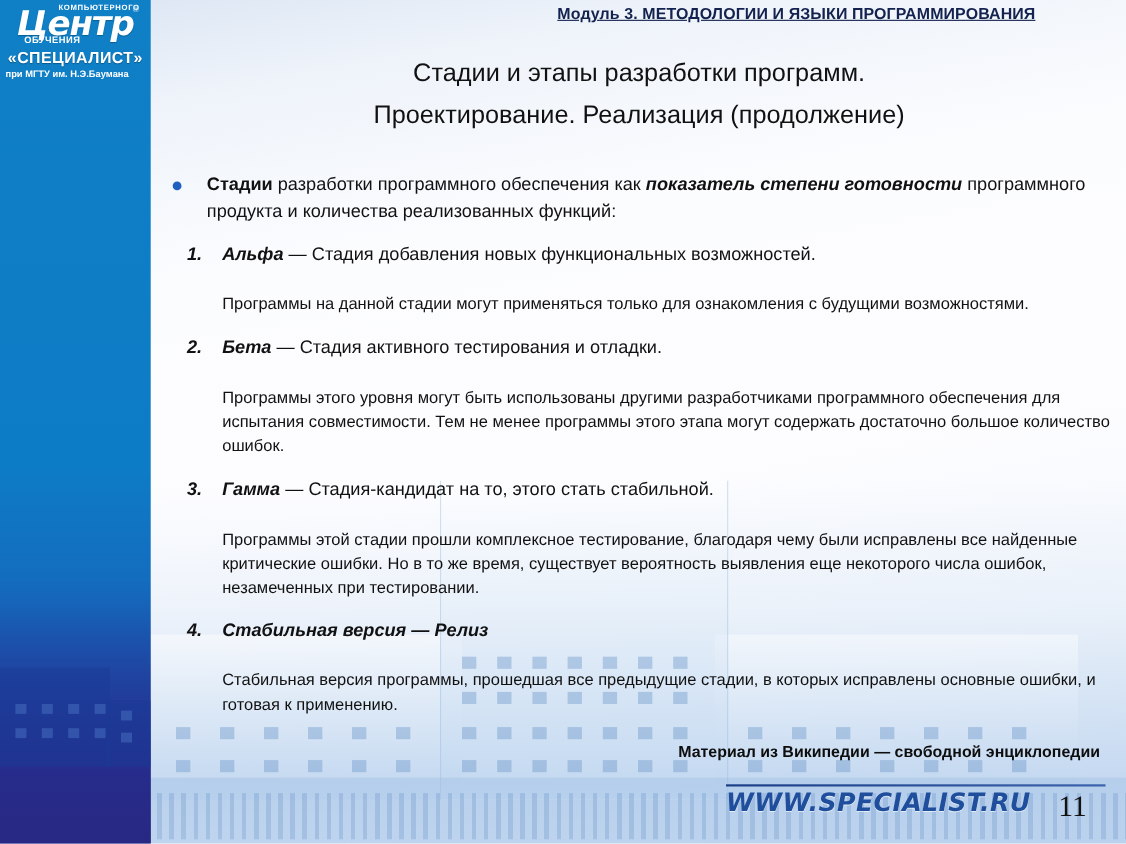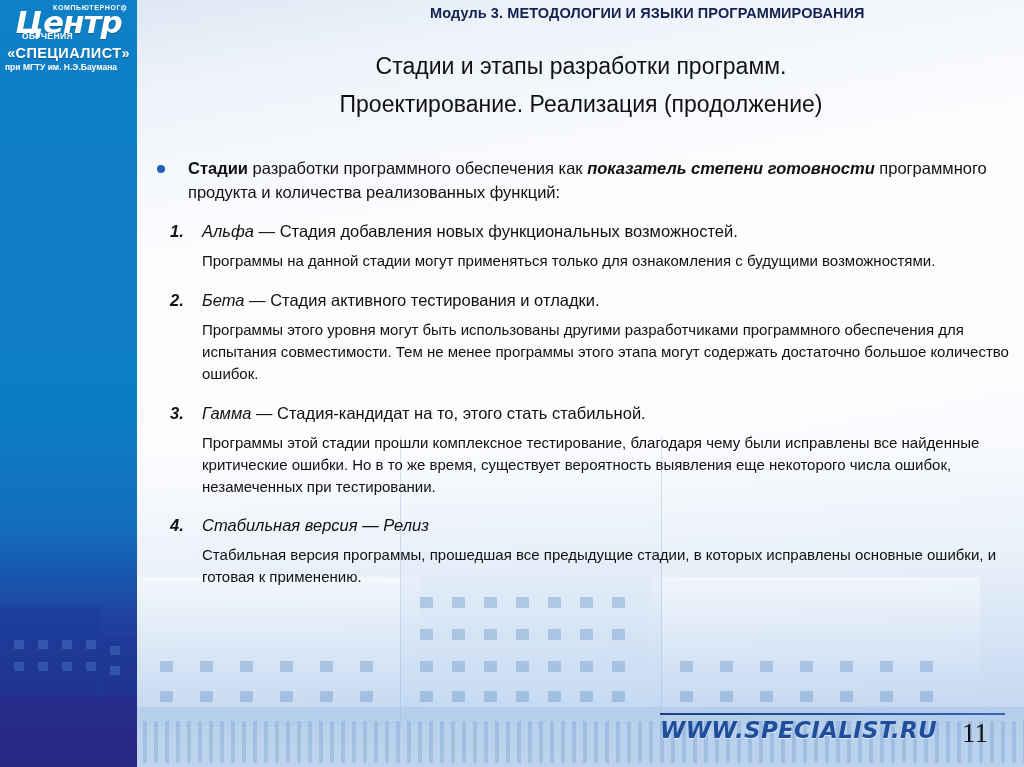--- a/index.html
+++ b/index.html
@@ -165,25 +165,26 @@
     left: 121px; top: 6px;
     font-size: 7px;
     color: #cfe6f8;
   }
 
   
   .module-header {
     position: absolute;
     left: 430px; top: 5px;
     width: 588px;
-    text-align: left;
+    text-align: center;
     font-size: 14.5px;
     font-weight: bold;
     color: #13224e;
     letter-spacing: 0.1px;
+    text-decoration: underline;
   }
 
   
   .title {
     position: absolute;
     left: 150px; top: 47px;
     width: 862px;
     text-align: center;
     font-size: 23px;
     line-height: 38px;
@@ -226,28 +227,28 @@
     line-height: 22px;
   }
   .stage-num {
     position: absolute;
     left: 22px; top: 0;
     font-weight: bold;
     font-style: italic;
     font-size: 16.5px;
   }
   .stage-name {
-    font-weight: normal;
+    font-weight: bold;
     font-style: italic;
   }
   .stage-desc {
     padding-left: 54px;
     font-size: 15px;
     line-height: 22px;
-    margin-top: 8px;
+    margin-top: 24px;
   }
   .stage-rest { font-weight: normal; font-style: normal; }
 
   .s1 { margin-top: 16px; }
   .s2 { margin-top: 17px; }
   .s3 { margin-top: 17px; }
   .s4 { margin-top: 16px; }
 
   
   .wiki-credit {
@@ -427,18 +428,19 @@
 
     <div class="stage s4">
       <div class="stage-head">
         <span class="stage-num">4.</span><span class="stage-name">Стабильная версия — Релиз</span>
       </div>
       <div class="stage-desc">Стабильная версия программы, прошедшая все предыдущие стадии, в которых исправлены основные ошибки, и готовая к применению.</div>
     </div>
 
   </div>
 
+  <div class="wiki-credit">Материал из Википедии — свободной энциклопедии</div>
 
   <div class="footer-rule"></div>
   <div class="site-url">WWW.SPECIALIST.RU</div>
   <div class="page-number">11</div>
 
 </div>
 
 </body></html>

